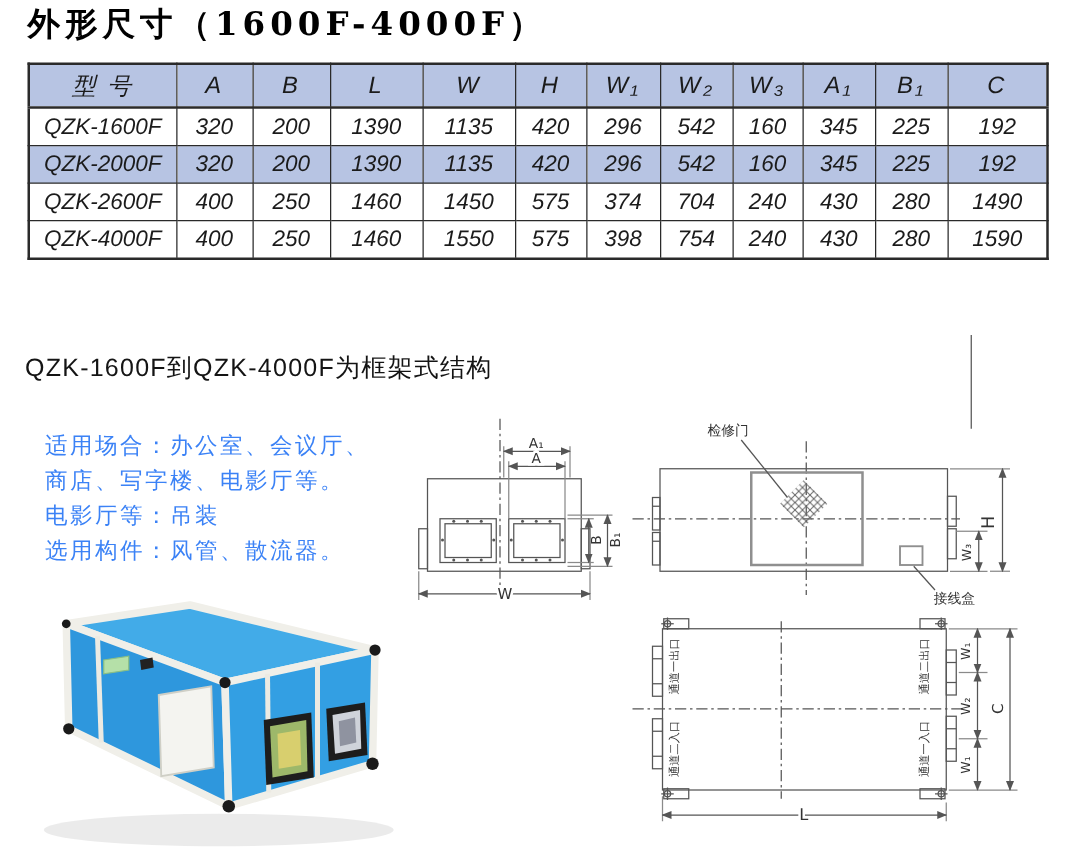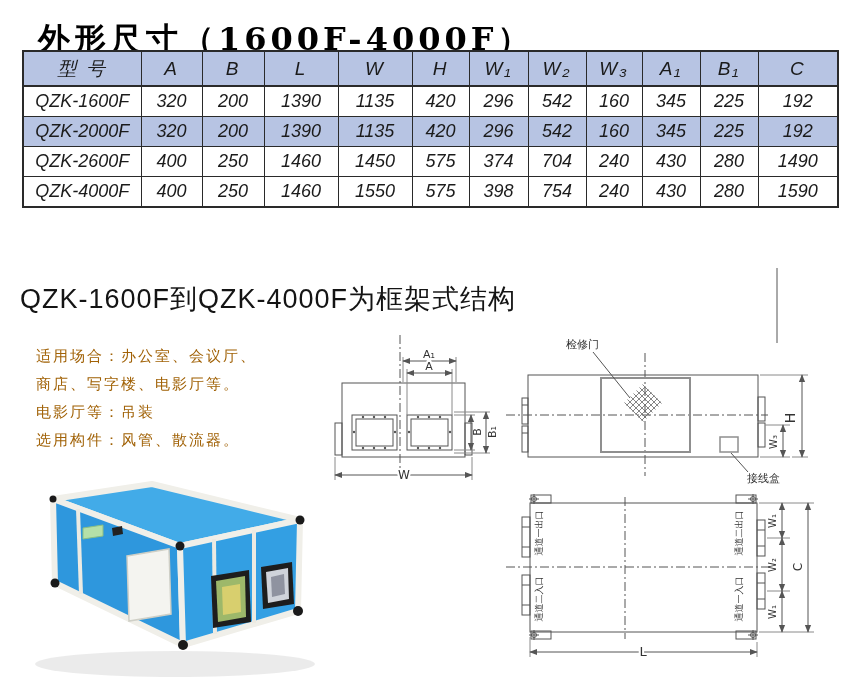--- a/index.html
+++ b/index.html
@@ -1,31 +1,31 @@
 <!DOCTYPE html>
 <html style="--hdr-bg: #b7c4e3; --alt-bg: #b7c4e3; --tbl-border: #2a2a2a;"><head>
 <meta charset="utf-8">
 <style>
   :root{
     --hdr-bg:#b7c4e3; --alt-bg:#b7c4e3; --tbl-border:#2a2a2a;
   }
   html,body{margin:0;padding:0;background:#ffffff;}
   body{width:859px;height:685px;font-family:"Liberation Sans",sans-serif;position:relative;}
   .page{position:absolute;inset:0;background:#fff;overflow:hidden;}
-  .title{position:absolute;left:22px;top:2px;margin:16px;font-family:"DejaVu Serif",serif;
-         font-weight:bold;font-size:32px;letter-spacing:4px;color:#000;}
+  .title{position:absolute;left:22px;top:2px;margin:0;font-family:"DejaVu Serif",serif;
+         font-weight:bold;font-size:26px;letter-spacing:4px;color:#000;}
   table.dims{position:absolute;left:22px;top:50px;width:815px;border-collapse:collapse;
              table-layout:fixed;border:2px solid var(--tbl-border);font-style:italic;}
   table.dims th, table.dims td{border:1px solid var(--tbl-border);text-align:center;
              padding:0;font-size:18px;color:#1b1b1b;height:29px;overflow:hidden;white-space:nowrap;}
   table.dims th{background:var(--hdr-bg);height:33px;font-weight:normal;font-size:19px;letter-spacing:2px;}
   table.dims thead tr{border-bottom:2px solid var(--tbl-border);}
   table.dims tr.alt td{background:var(--alt-bg);}
-  .subtitle{position:absolute;left:20px;top:281px;font-size:27px;color:#141414;letter-spacing:1px;}
-  .info{position:absolute;left:36px;top:342px;font-size:15px;line-height:28px;color:#a16207;letter-spacing:2px;}
+  .subtitle{position:absolute;left:20px;top:281px;font-size:20px;color:#141414;letter-spacing:1px;}
+  .info{position:absolute;left:36px;top:342px;font-size:18px;line-height:28px;color:#3b82f6;letter-spacing:2px;}
   svg{position:absolute;overflow:visible;}
   svg text{font-family:"DejaVu Sans",sans-serif;fill:#333;}
   .dline{stroke:#555;stroke-width:1;fill:none;}
   .gline{stroke:#8a8a8a;stroke-width:1;fill:none;}
   .cline{stroke:#555;stroke-width:1;fill:none;stroke-dasharray:9 3 2 3;}
   .dimlbl{paint-order:stroke;stroke:#fff;stroke-width:4px;fill:#333;}
   .photo-svg{left:15px;top:468px;}
   .end-svg{left:325px;top:332px;}
   .side-svg{left:498px;top:258px;}
   .plan-svg{left:498px;top:487px;}

